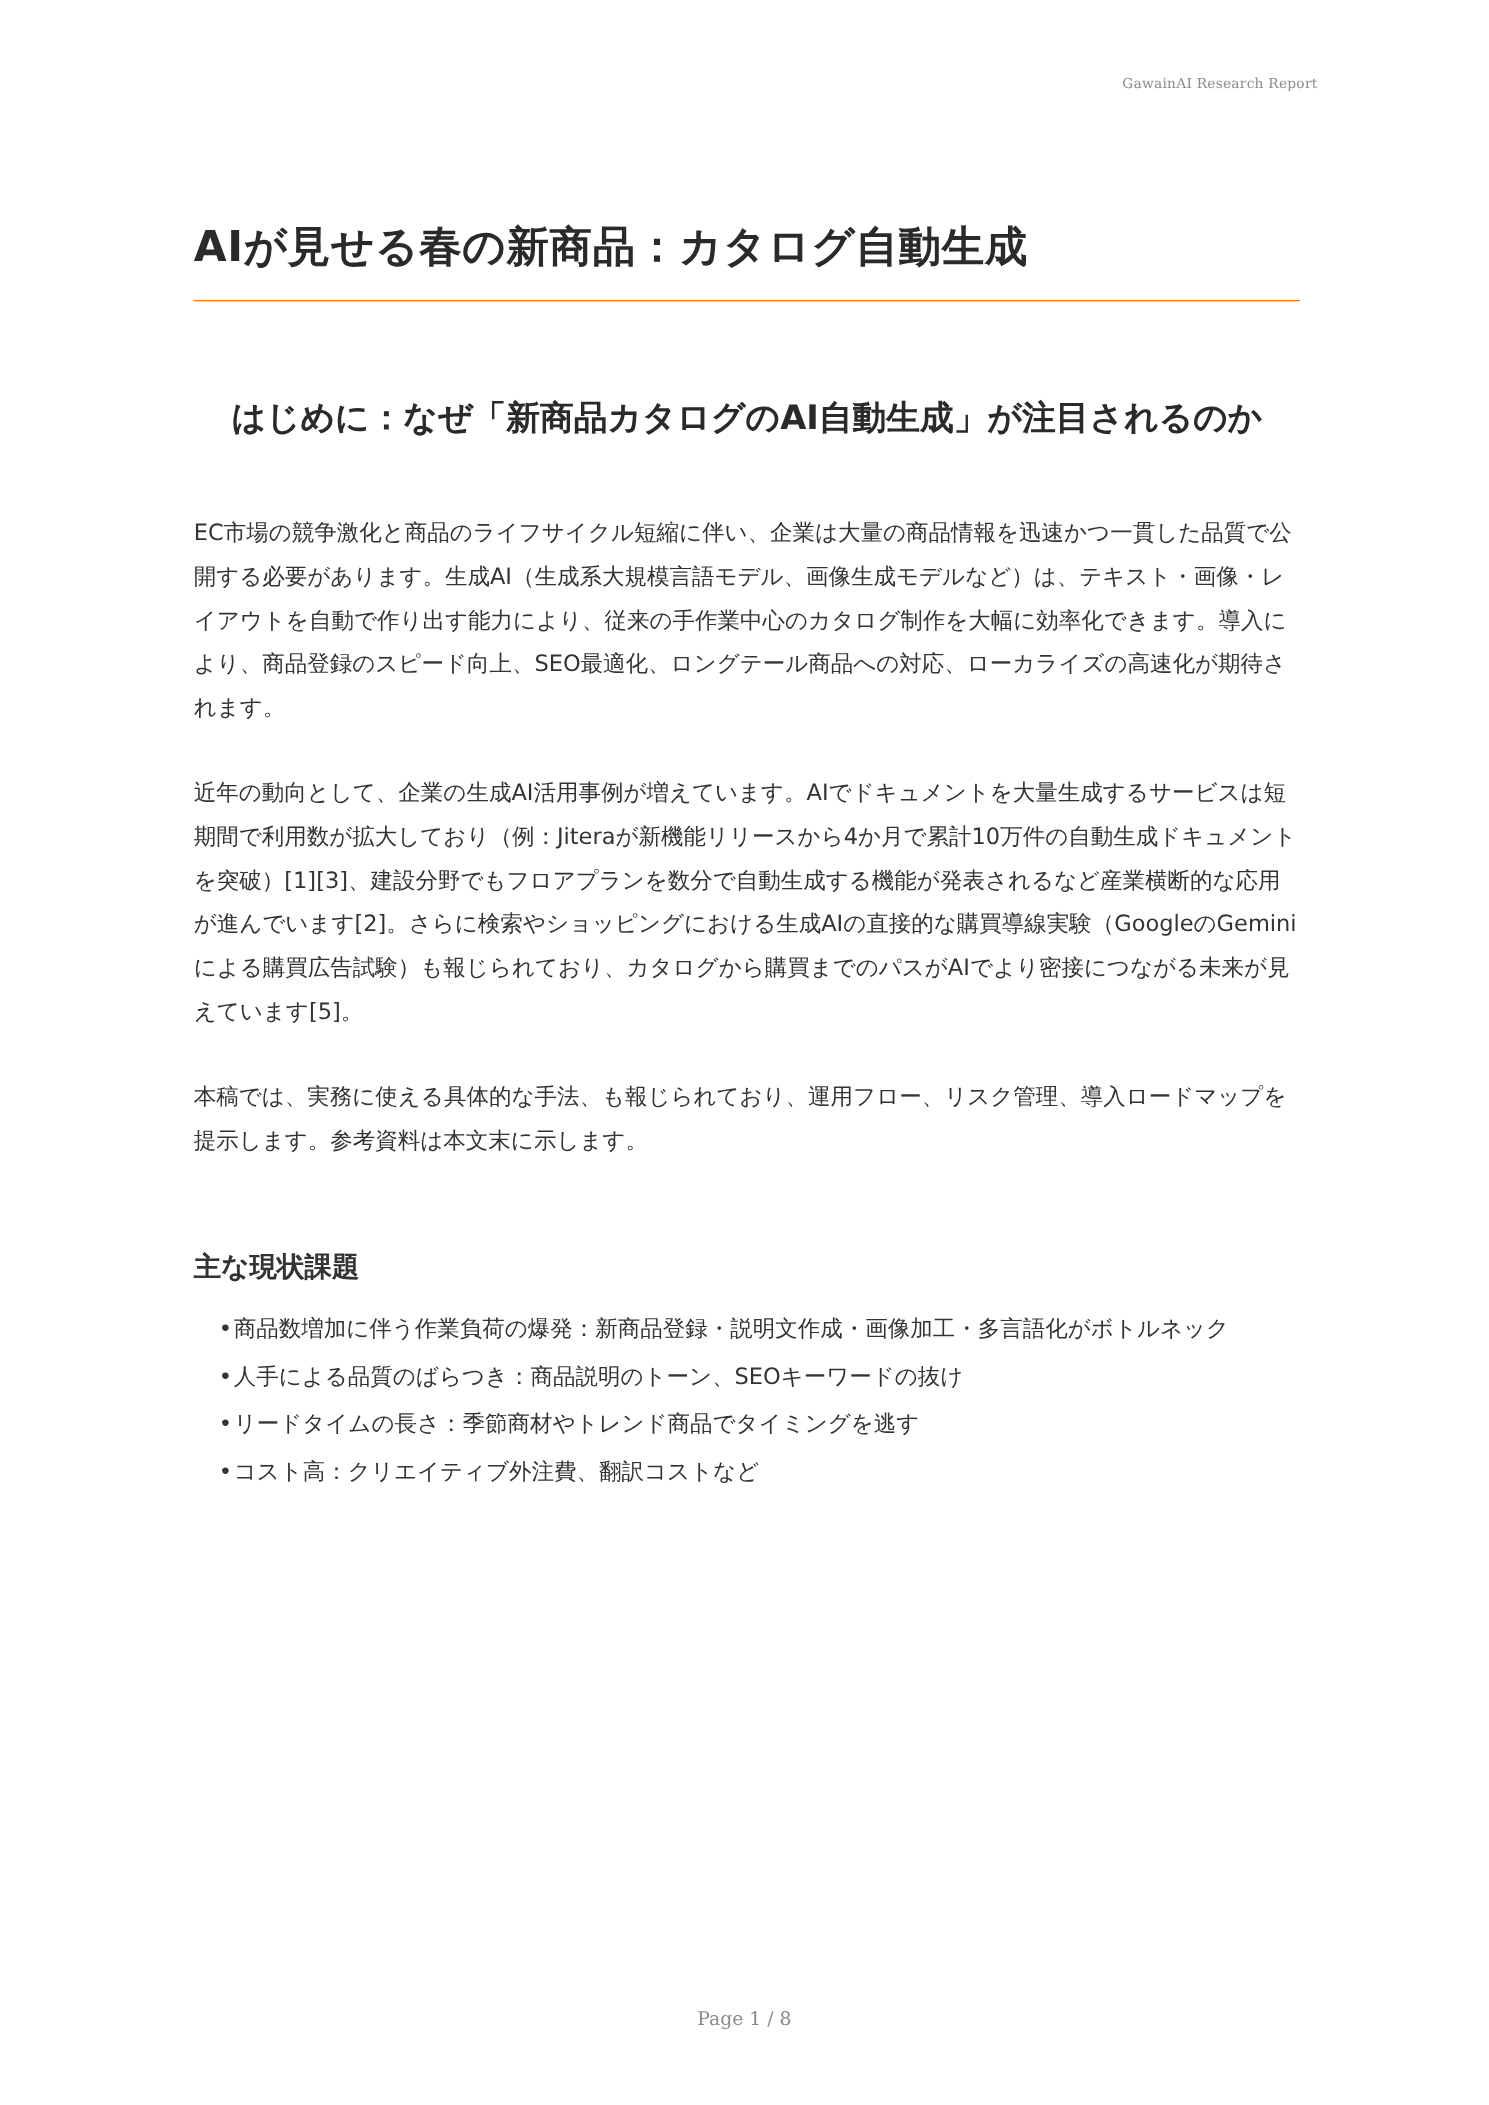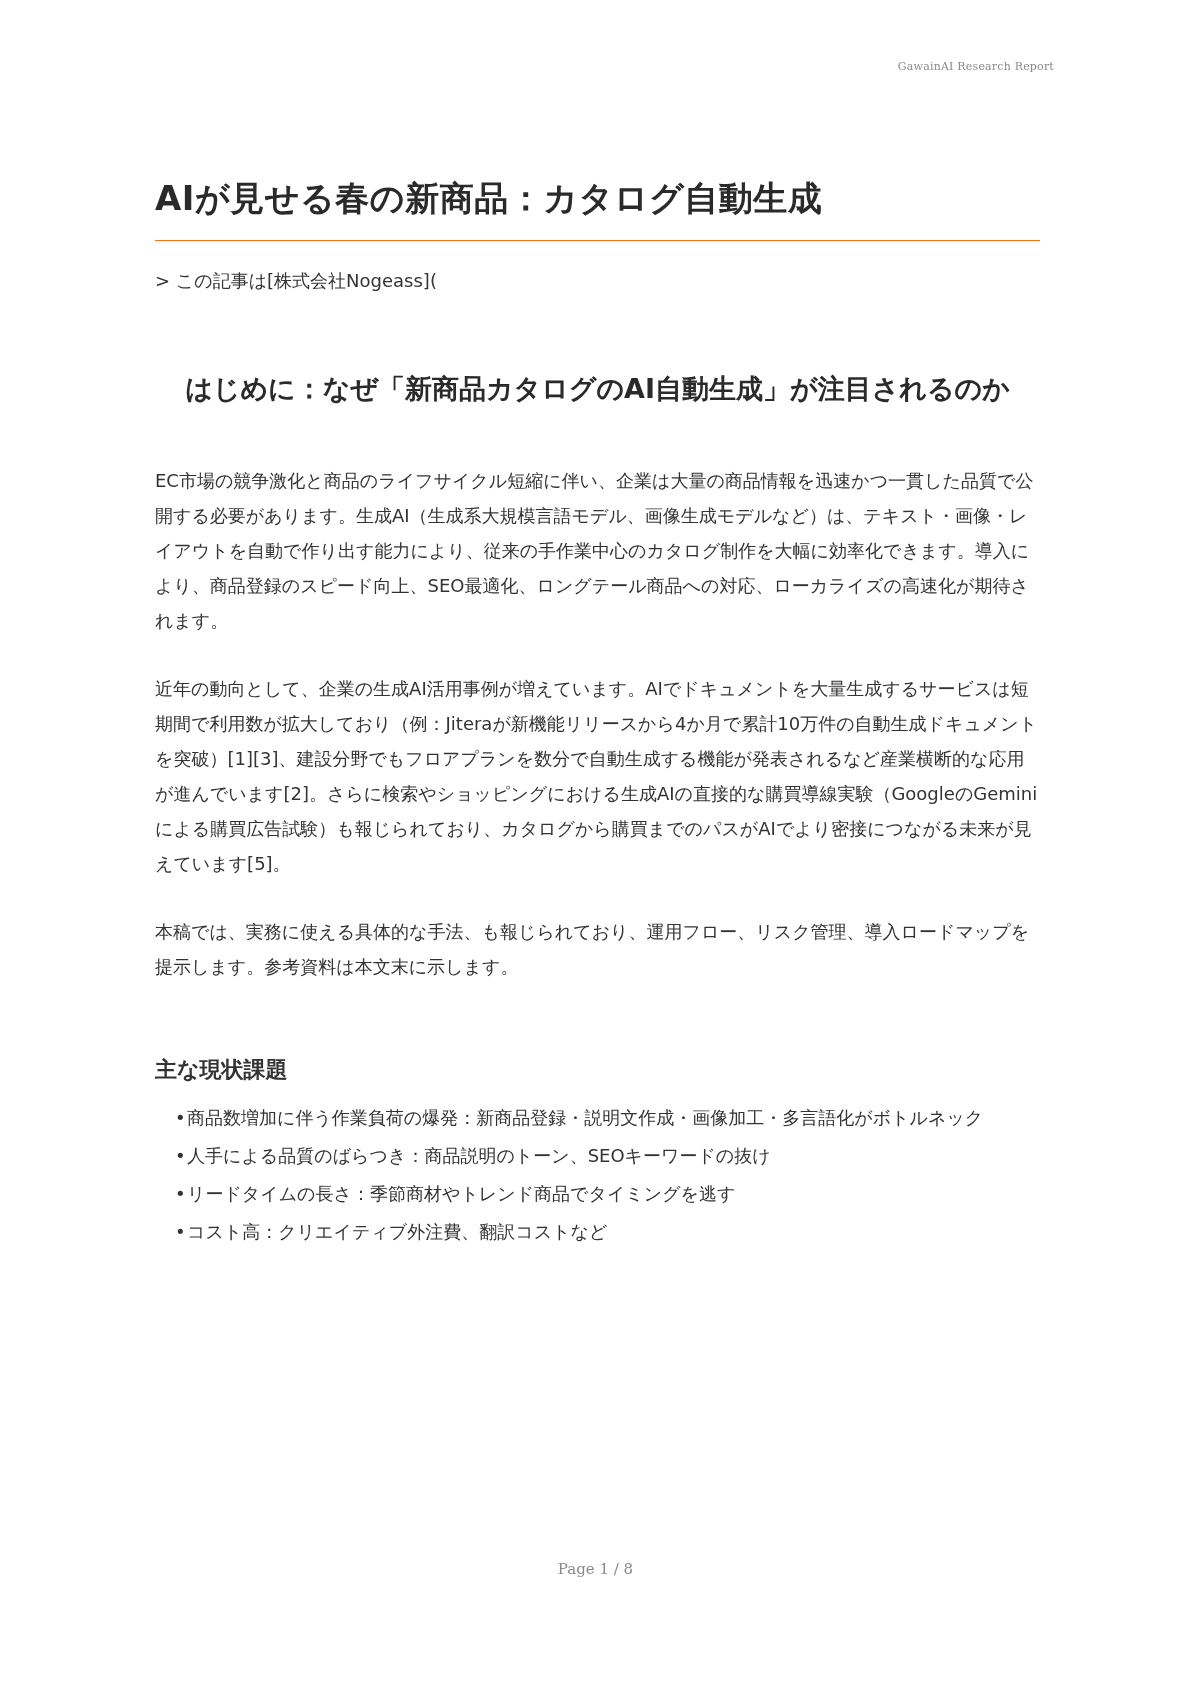--- a/index.html
+++ b/index.html
@@ -55,20 +55,21 @@
     }
     h2.s1 { margin-top: 74px; text-align: center; }
     h2.s2 { margin-top: 76px; }
     h3.sub-title {
       margin: 0;
       margin-top: 70px;
       font-size: 22px;
       font-weight: bold;
       color: #333333;
       line-height: 32px;
+      font-family: Liberation Mono, monospace;
     }
     p.body-para {
       margin: 0;
       font-size: 18px;
       line-height: 35px;
       color: #333333;
     }
     p.p1 { margin-top: 54px; }
     p.p2 { margin-top: 33px; }
     p.p3 { margin-top: 33px; }
@@ -85,38 +86,37 @@
       color: #333333;
       margin-bottom: 3px;
     }
     ul.issue-list li .bullet {
       position: absolute;
       left: 0;
       top: 0;
     }
     .page-footer {
       position: absolute;
-      top: 1560px;
+      top: 1606px;
       left: 0;
       width: 1191px;
       text-align: center;
       font-family: "DejaVu Serif", "Liberation Serif", serif;
       font-size: 15px;
       color: #8a8a8a;
     }
   </style>
 </head>
 <body>
 
 <div class="running-header">GawainAI Research Report</div>
 
 <main class="content">
   <h1 class="doc-title">AIが見せる春の新商品：カタログ自動生成</h1>
 
-  <div class="quote-line">&gt; この記事は[株式会社Nogeass](</div>
 
   <section>
     <h2 class="section-title s1">はじめに：なぜ「新商品カタログのAI自動生成」が注目されるのか</h2>
     <p class="body-para p1">EC市場の競争激化と商品のライフサイクル短縮に伴い、企業は大量の商品情報を迅速かつ一貫した品質で公開する必要があります。生成AI（生成系大規模言語モデル、画像生成モデルなど）は、テキスト・画像・レイアウトを自動で作り出す能力により、従来の手作業中心のカタログ制作を大幅に効率化できます。導入により、商品登録のスピード向上、SEO最適化、ロングテール商品への対応、ローカライズの高速化が期待されます。</p>
     <p class="body-para p2">近年の動向として、企業の生成AI活用事例が増えています。AIでドキュメントを大量生成するサービスは短期間で利用数が拡大しており（例：Jiteraが新機能リリースから4か月で累計10万件の自動生成ドキュメントを突破）[1][3]、建設分野でもフロアプランを数分で自動生成する機能が発表されるなど産業横断的な応用が進んでいます[2]。さらに検索やショッピングにおける生成AIの直接的な購買導線実験（GoogleのGeminiによる購買広告試験）も報じられており、カタログから購買までのパスがAIでより密接につながる未来が見えています[5]。</p>
     <p class="body-para p3">本稿では、実務に使える具体的な手法、も報じられており、運用フロー、リスク管理、導入ロードマップを提示します。参考資料は本文末に示します。</p>
   </section>
 
   <section>
     <h3 class="sub-title">主な現状課題</h3>

